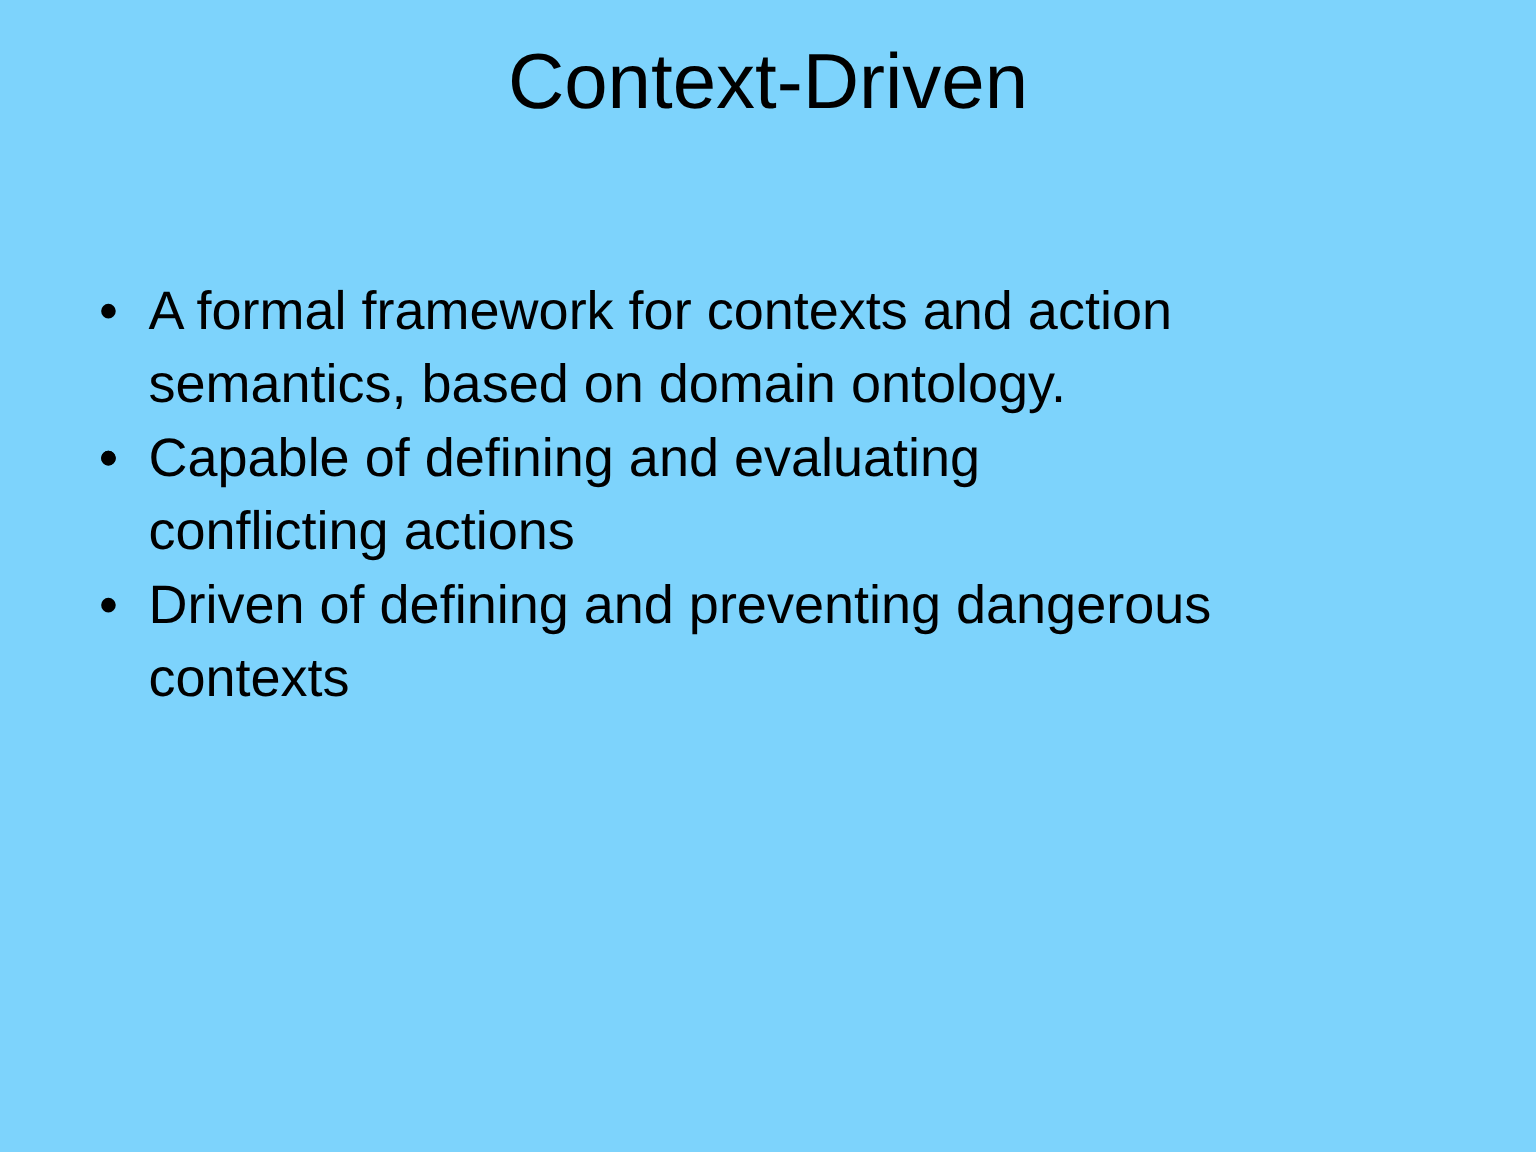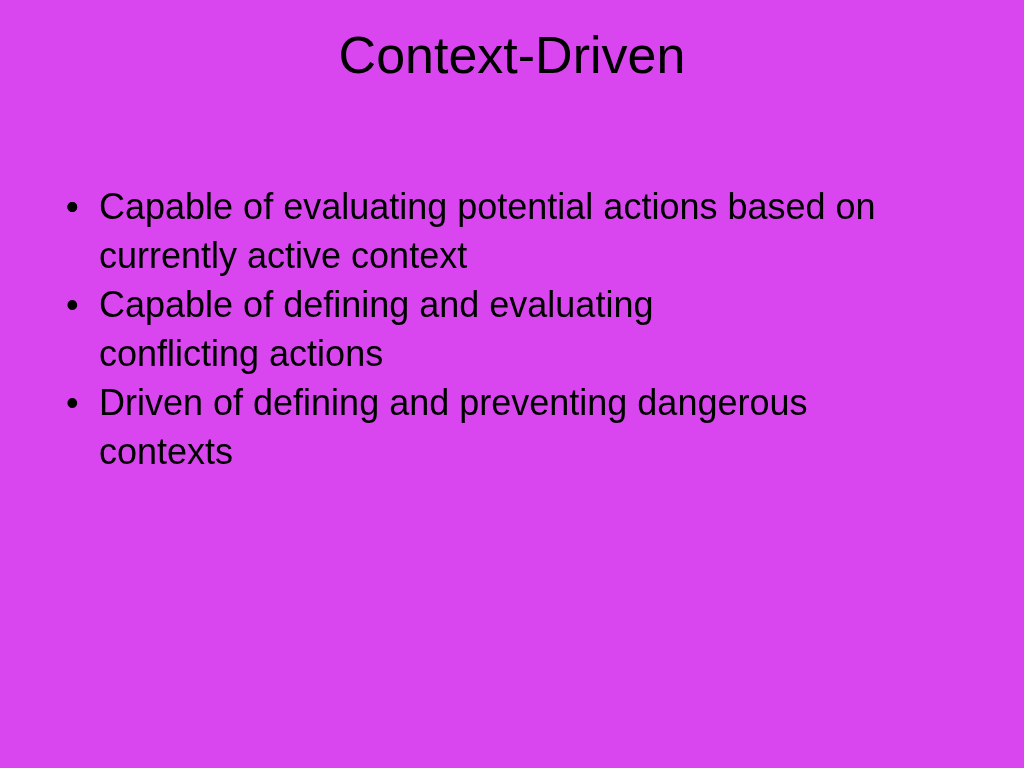--- a/index.html
+++ b/index.html
@@ -12,21 +12,21 @@
     height: 768px;
     background: #ffffff;
     font-family: "Liberation Sans", sans-serif;
     color: #000000;
     overflow: hidden;
   }
   .slide {
     position: relative;
     width: 1024px;
     height: 768px;
-    background: #d946ef;
+    background: #7dd3fc;
     box-sizing: border-box;
   }
   
   .slide-title {
     position: absolute;
     left: 0;
     top: 18px;
     width: 1024px;
     text-align: center;
     font-size: 52px;
@@ -87,25 +87,25 @@
 <div class="slide">
 
   <h1 class="slide-title">
     <span class="title-line">Context-Driven</span>
   </h1>
 
   <ul class="body-list">
 
     <li class="bullet-item w-1">
       <span class="bullet-marker">•</span>
+      <span class="bullet-text">A formal framework for contexts and action semantics, based on domain ontology.</span>
     </li>
 
     <li class="bullet-item w-2">
       <span class="bullet-marker">•</span>
-      <span class="bullet-text">Capable of evaluating potential actions based on currently active context</span>
     </li>
 
     <li class="bullet-item w-3">
       <span class="bullet-marker">•</span>
       <span class="bullet-text">Capable of defining and evaluating conflicting actions</span>
     </li>
 
     <li class="bullet-item w-4">
       <span class="bullet-marker">•</span>
       <span class="bullet-text">Driven of defining and preventing dangerous contexts</span>

